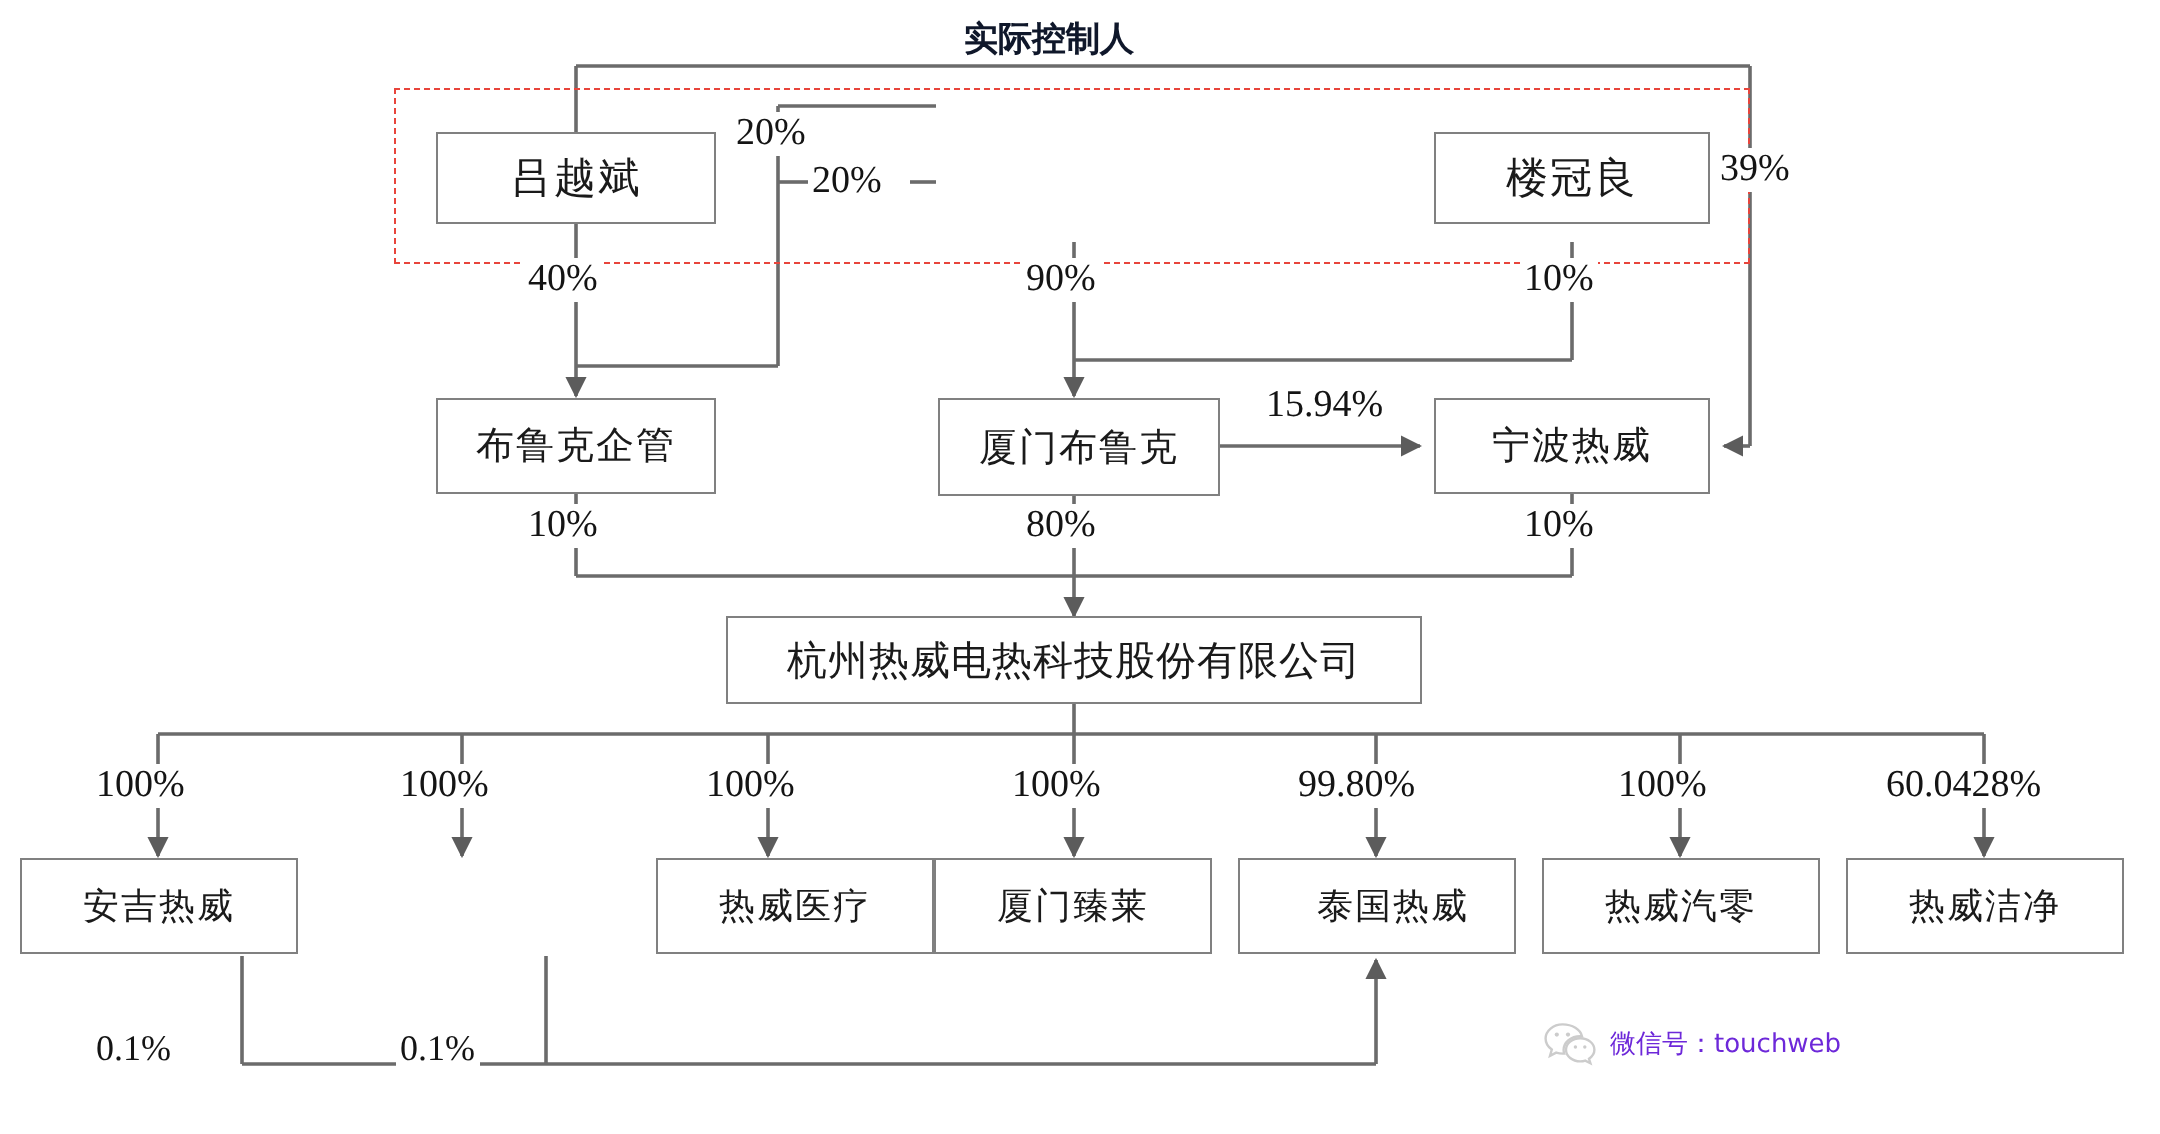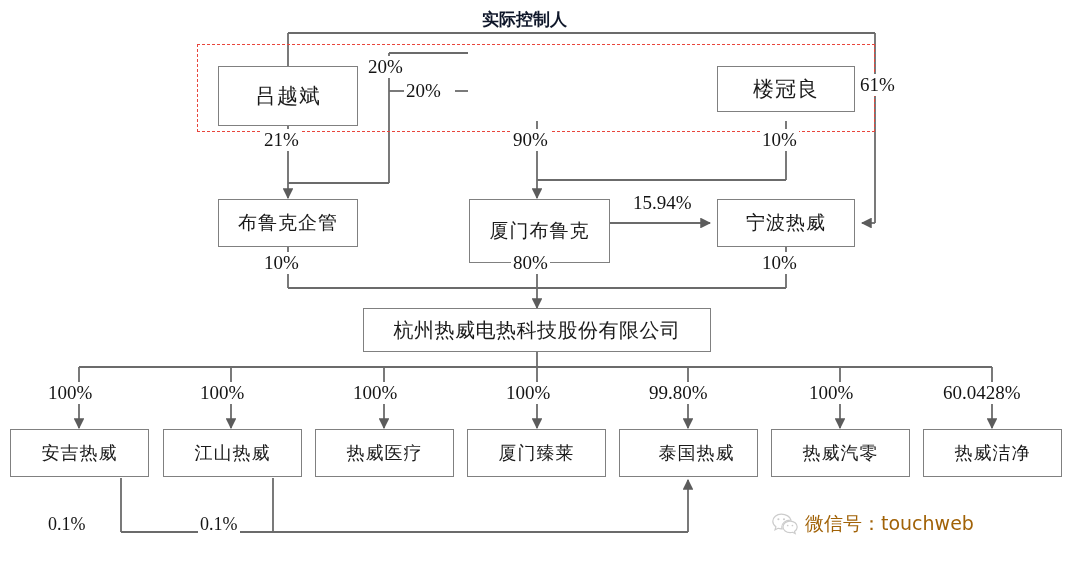--- a/index.html
+++ b/index.html
@@ -77,23 +77,23 @@
     white-space: nowrap;
     z-index: 5;
   }
 
   
   .watermark {
     position: absolute;
     display: flex;
     align-items: center;
     gap: 7px;
-    color: #a16207;
+    color: #6d28d9;
     font-family: "DejaVu Sans", "Liberation Sans", sans-serif;
-    font-size: 19px;
+    font-size: 13px;
     white-space: nowrap;
     z-index: 6;
     user-select: none;
   }
   .watermark svg { display: block; }
 </style>
 </head>
 <body>
 
 <div id="canvas">
@@ -151,68 +151,65 @@
       <path d="M 121 478 L 121 532"></path>
       <path d="M 121 532 L 688 532"></path>
       <path d="M 273 478 L 273 532"></path>
       <path d="M 688 532 L 688 480" marker-end="url(#ah)"></path>
     </g>
   </svg>
 
   <div class="control-frame" style="left:197px; top:44px; width:678px; height:88px;"></div>
   <div class="control-title" style="left:482px; top:8px;">实际控制人</div>
 
-  <div class="node person" style="left:218px; top:66px; width:140px; height:60px;justify-content:center;">
+  <div class="node person" style="left:218px; top:66px; width:140px; height:46px;justify-content:center;">
     <span>吕越斌</span>
   </div>
   <div class="node person" style="left:717px; top:66px; width:138px; height:46px;">
     <span>楼冠良</span>
   </div>
 
   <div class="node mid" style="left:218px; top:199px; width:140px; height:48px;">
     <span>布鲁克企管</span>
   </div>
-  <div class="node mid" style="left:469px; top:199px; width:141px; height:64px;">
+  <div class="node mid" style="left:469px; top:199px; width:141px; height:49px;">
     <span>厦门布鲁克</span>
   </div>
   <div class="node mid" style="left:717px; top:199px; width:138px; height:48px;">
     <span>宁波热威</span>
   </div>
 
   <div class="node issuer" style="left:363px; top:308px; width:348px; height:44px;">
     <span>杭州热威电热科技股份有限公司</span>
   </div>
 
   <div class="node sub" style="left:10px; top:429px; width:139px; height:48px;">
     <span>安吉热威</span>
   </div>
-  <div class="node sub" style="left:163px; top:429px; width:139px; height:48px;">
-    <span>江山热威</span>
-  </div>
-  <div class="node sub" style="left:315px; top:429px; width:139px; height:48px;">
+  <div class="node sub" style="left:328px; top:429px; width:139px; height:48px;">
     <span>热威医疗</span>
   </div>
   <div class="node sub" style="left:467px; top:429px; width:139px; height:48px;">
     <span>厦门臻莱</span>
   </div>
   <div class="node sub" style="left:619px; top:429px; width:139px; height:48px;padding-left:16px;">
     <span>泰国热威</span>
   </div>
   <div class="node sub" style="left:771px; top:429px; width:139px; height:48px;">
     <span>热威汽零</span>
   </div>
   <div class="node sub" style="left:923px; top:429px; width:139px; height:48px;">
     <span>热威洁净</span>
   </div>
 
   <div class="lbl" style="left:366px; top:56px;">20%</div>
   <div class="lbl" style="left:404px; top:80px;">20%</div>
-  <div class="lbl" style="left:858px; top:74px;">61%</div>
-
-  <div class="lbl" style="left:262px; top:129px;">21%</div>
+  <div class="lbl" style="left:858px; top:74px;">39%</div>
+
+  <div class="lbl" style="left:262px; top:129px;">40%</div>
   <div class="lbl" style="left:511px; top:129px;">90%</div>
   <div class="lbl" style="left:760px; top:129px;">10%</div>
 
   <div class="lbl" style="left:631px; top:192px;">15.94%</div>
 
   <div class="lbl" style="left:262px; top:252px;">10%</div>
   <div class="lbl" style="left:511px; top:252px;">80%</div>
   <div class="lbl" style="left:760px; top:252px;">10%</div>
 
   <div class="lbl" style="left:46px; top:382px;">100%</div>

